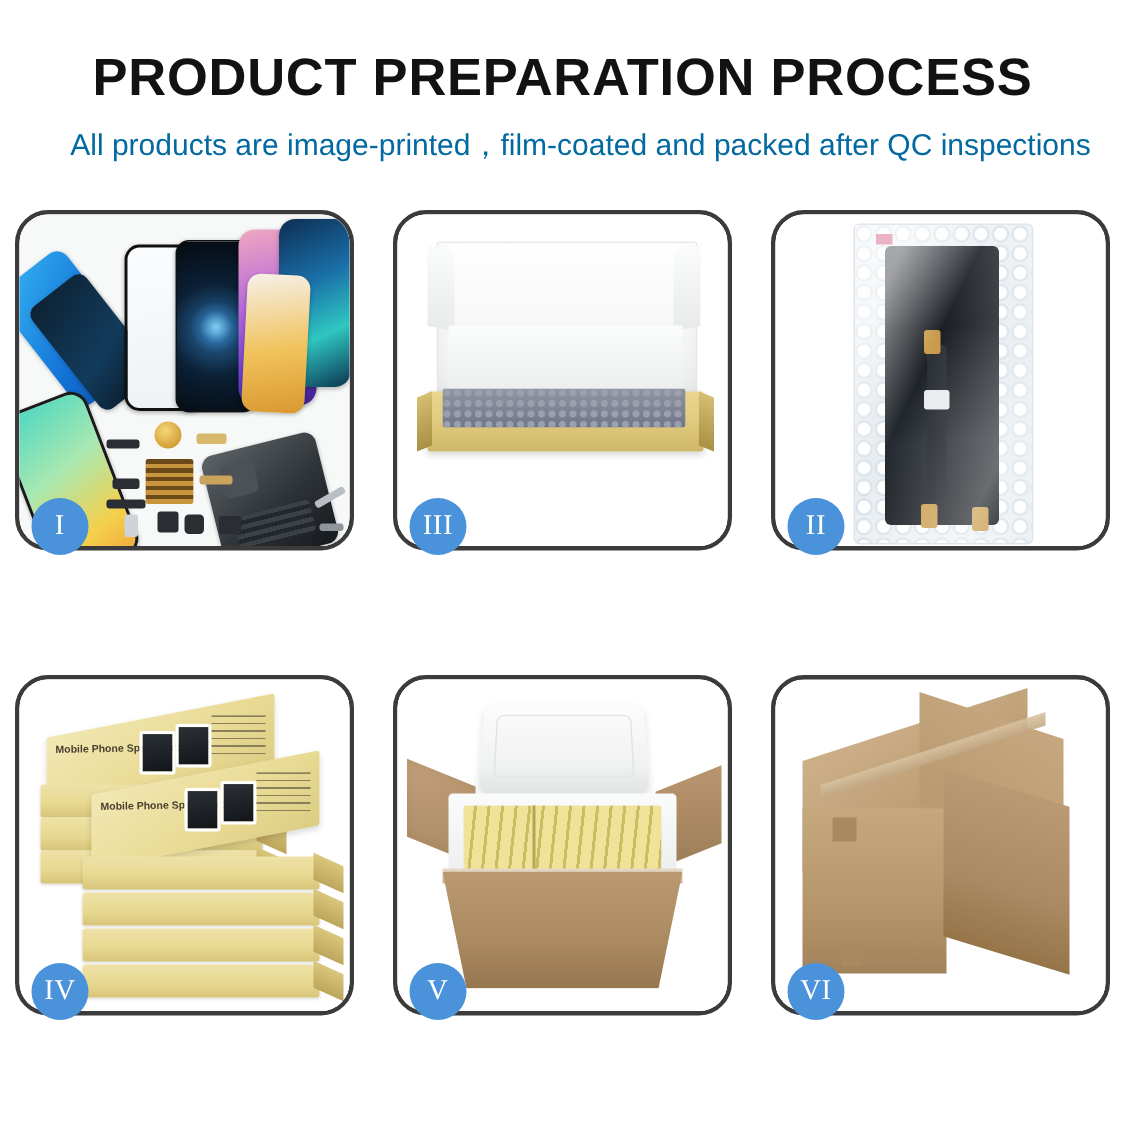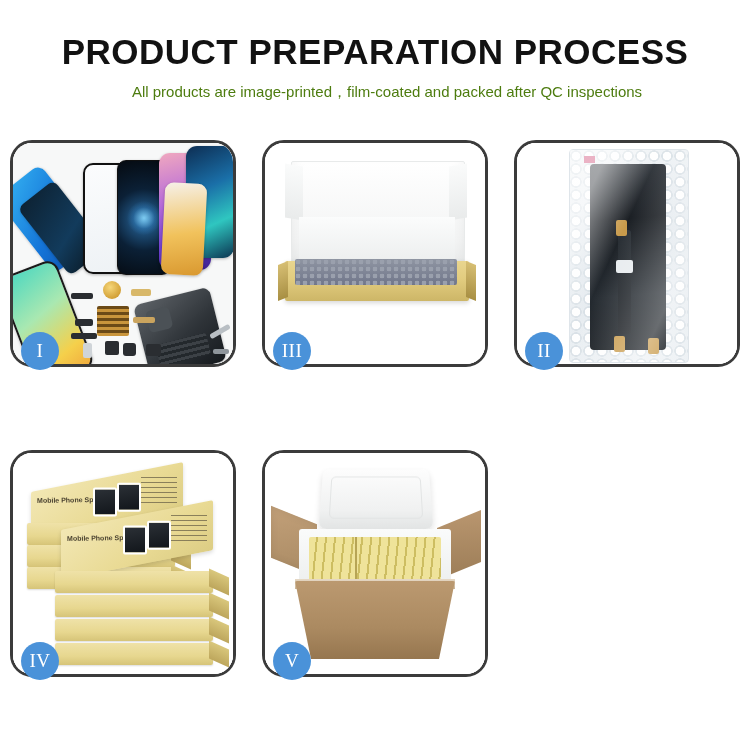--- a/index.html
+++ b/index.html
@@ -34,23 +34,23 @@
     font-size: 35px;
     font-weight: 700;
     letter-spacing: 0.5px;
     color: #121212;
     line-height: 1.05;
     margin: 0;
     white-space: nowrap;
   }
   .subtitle {
     font-family: "Liberation Sans", sans-serif;
-    font-size: 15px;
+    font-size: 20px;
     font-weight: 400;
-    color: #4d7c0f;
+    color: #0369a1;
     margin-top: 12px;
     white-space: nowrap;
     margin-left: 24px;
   }
 
   
   .grid {
     position: absolute;
     top: 140px;
     left: 10px;
@@ -512,15 +512,29 @@
           <div class="flap-r"></div>
           <div class="foam-body"></div>
           <div class="trays"></div>
           <div class="carton-edge"></div>
           <div class="carton"></div>
         </div>
       </div>
       <div class="badge">V</div>
     </div>
 
+    <div class="panel">
+      <div class="panel-inner">
+        <div class="scene6">
+          <div class="c-top"></div>
+          <div class="c-top2"></div>
+          <div class="c-tape"></div>
+          <div class="c-front"></div>
+          <div class="c-side"></div>
+          <div class="c-seamtab t1"></div>
+          <div class="c-seamtab t2"></div>
+        </div>
+      </div>
+      <div class="badge">VI</div>
+    </div>
 
   </div>
 </div>
 
 </body></html>

